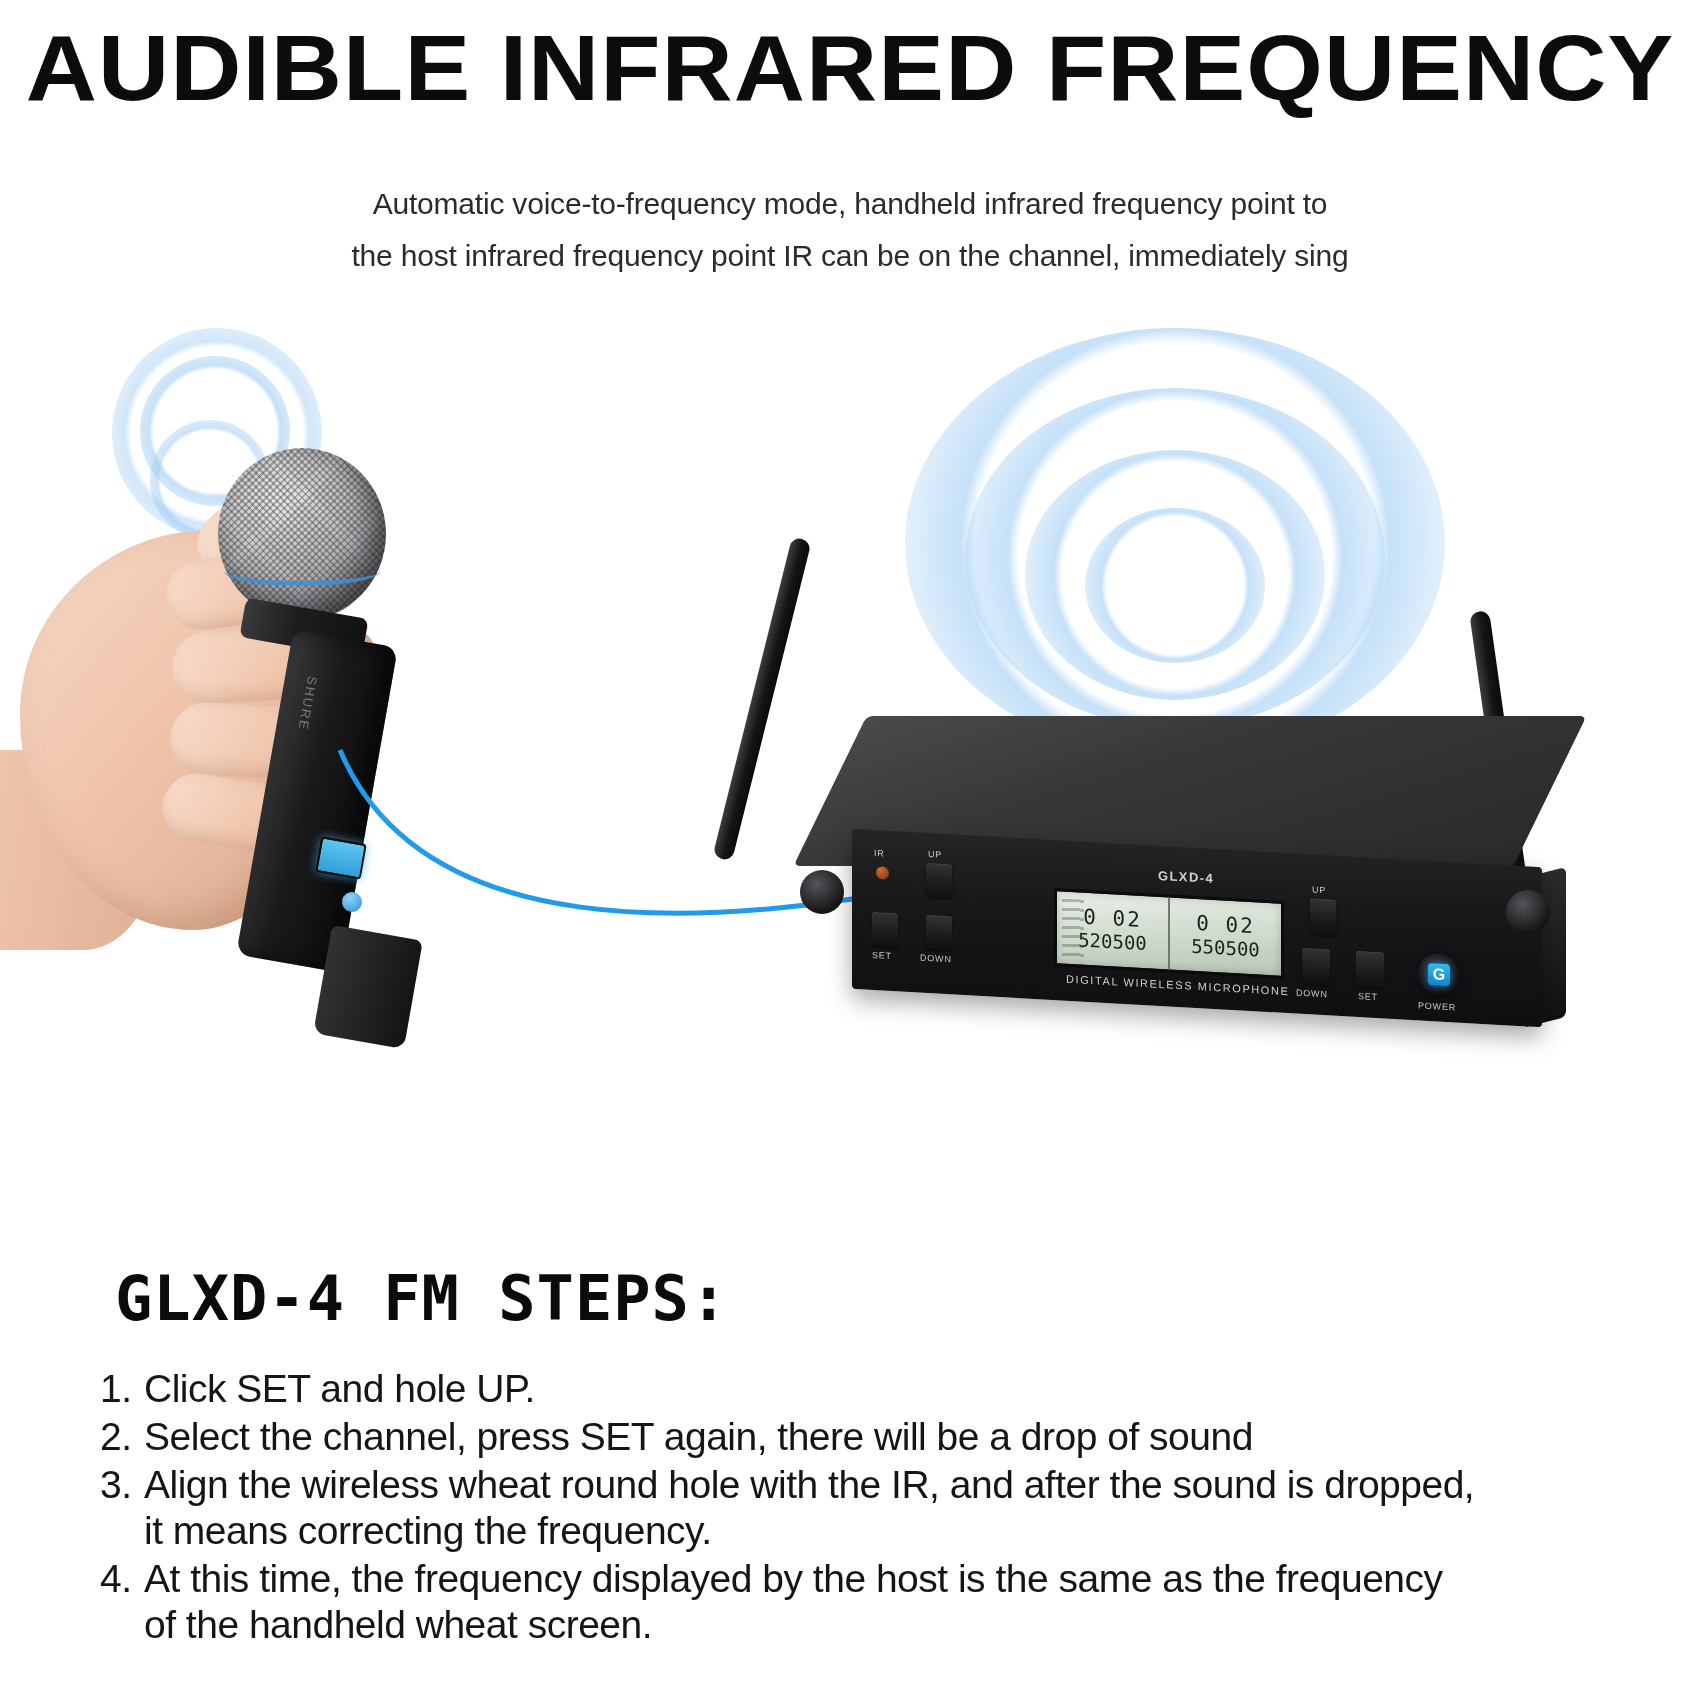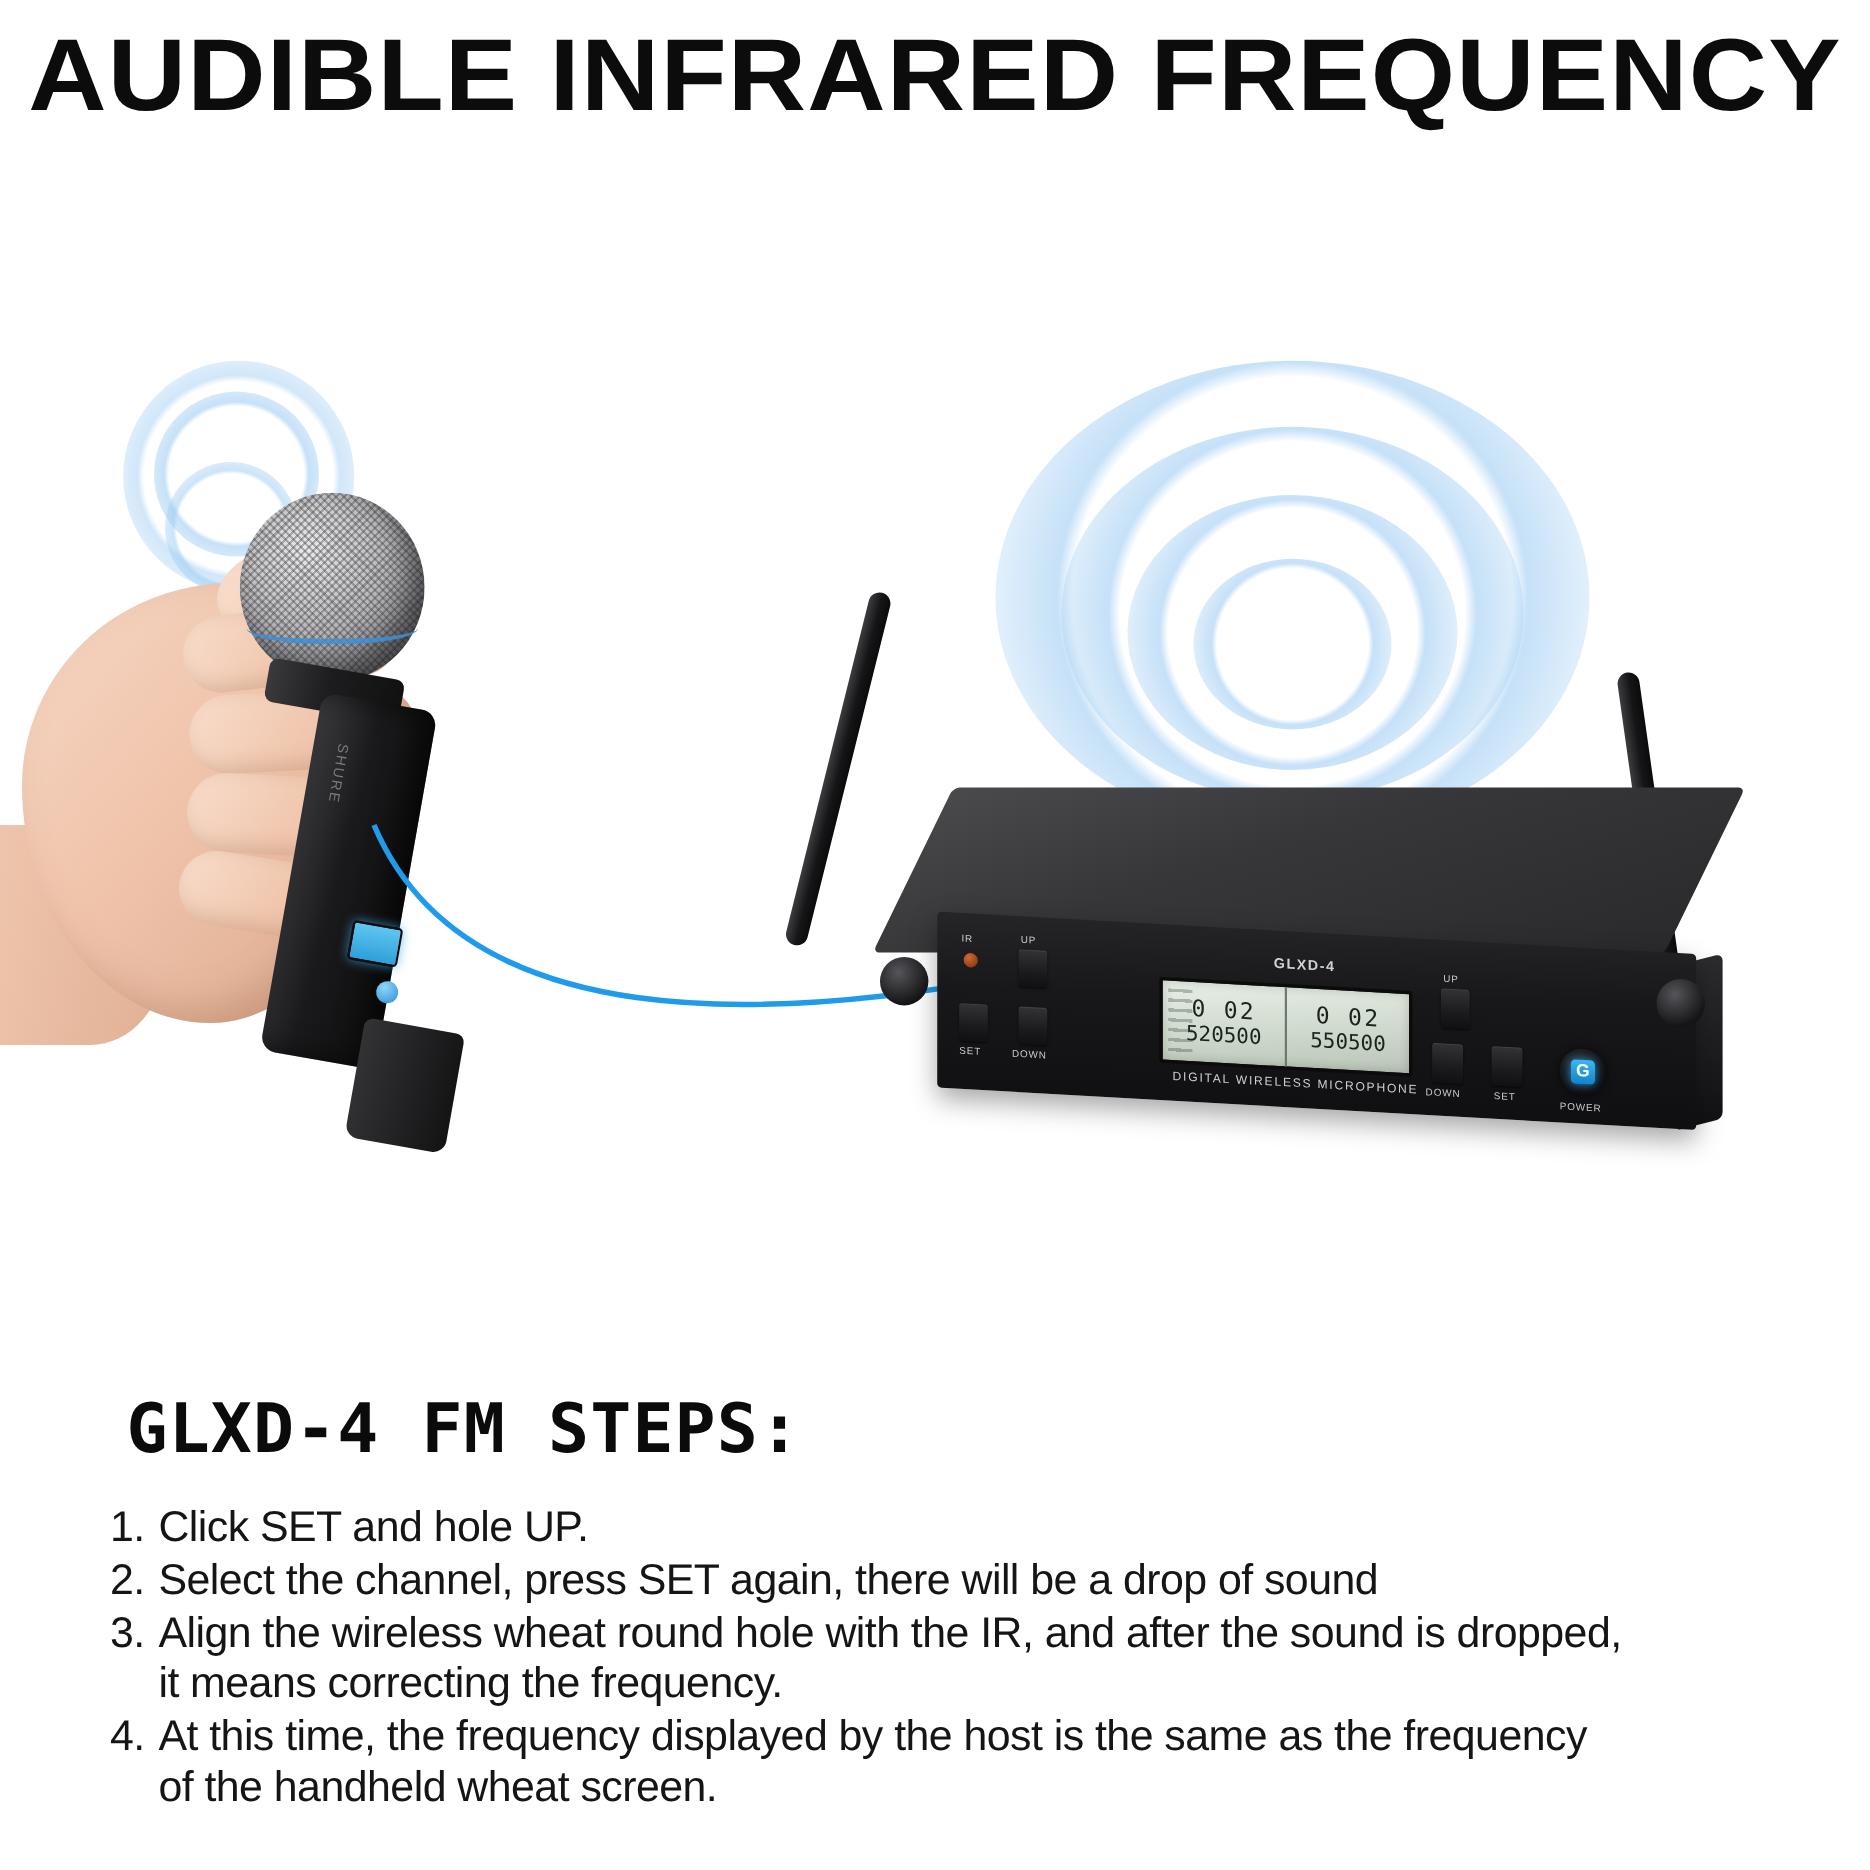--- a/index.html
+++ b/index.html
@@ -316,20 +316,22 @@
   .step { display: flex; align-items: flex-start; margin-bottom: 2px; }
   .step-num { width: 44px; flex: 0 0 44px; }
   .step-txt { flex: 1; }
 </style>
 </head>
 <body>
 
 <div class="headline">AUDIBLE INFRARED FREQUENCY</div>
 
 <div class="subtitle">
+  <span class="ln">Automatic voice-to-frequency mode, handheld infrared frequency point to</span>
+  <span class="ln">the host infrared frequency point IR can be on the channel, immediately sing</span>
 </div>
 
 <div class="stage">
 
   <div class="waves">
     <div class="wave-ring wl2"></div>
     <div class="wave-ring wl1"></div>
     <div class="wave-ring wl3"></div>
   </div>
 

